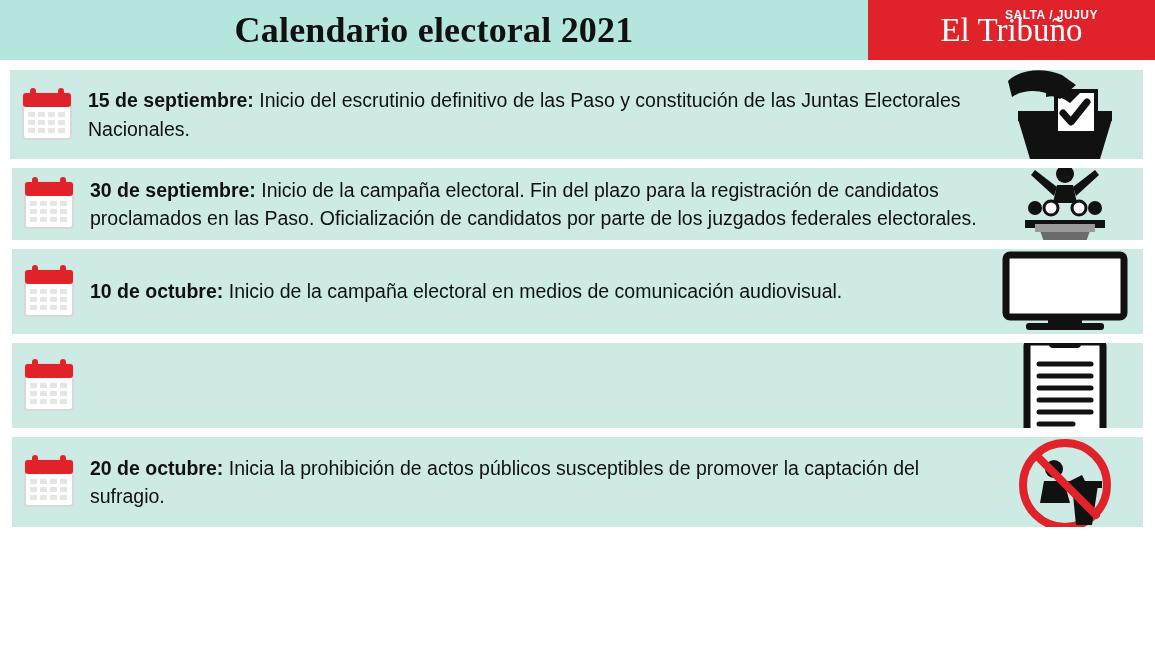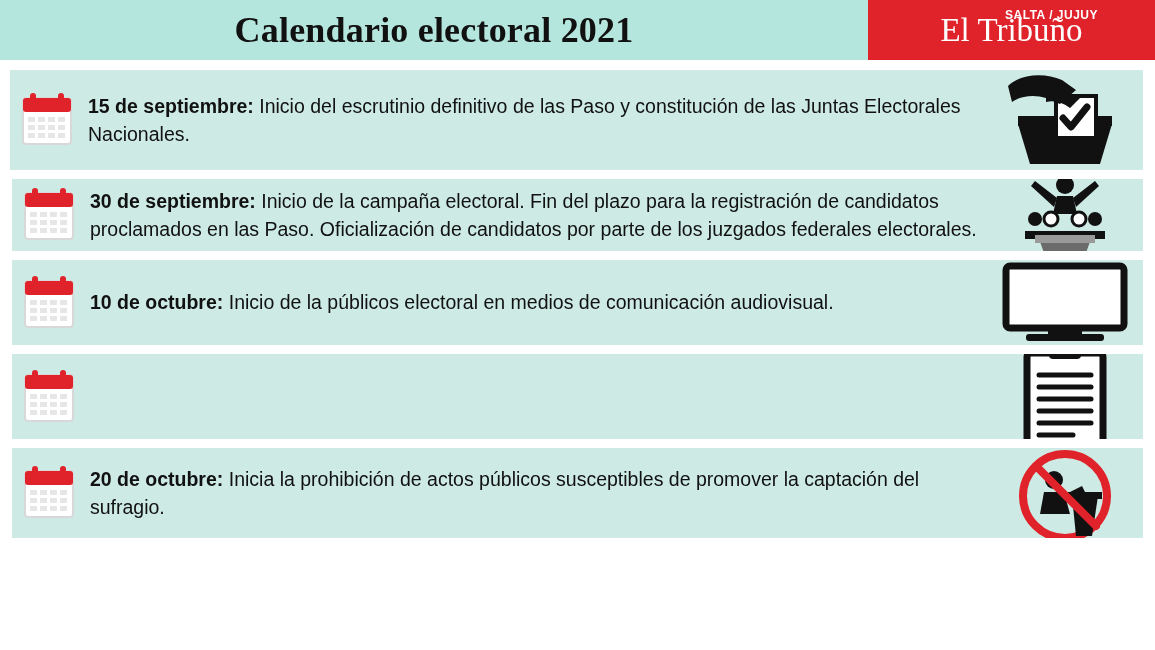--- a/index.html
+++ b/index.html
@@ -80,21 +80,21 @@
     padding: 0;
   }
   .row {
     position: relative;
     background: #cdeae4;
     margin: 0 12px 9px 12px;
     display: flex;
     align-items: center;
     overflow: hidden;
   }
-  .row.r1 { height: 100px; margin-top: 10px; margin-left: 10px; }
+  .row.r1 { height: 89px; margin-top: 10px; margin-left: 10px; }
   .row.r2 { height: 72px; }
   .row.r3 { height: 85px; }
   .row.r4 { height: 85px; }
   .row.r5 { height: 90px; }
 
   .cal-icon {
     flex: 0 0 54px;
     margin-left: 10px;
     margin-right: 14px;
   }
@@ -250,21 +250,21 @@
             <rect x="28" y="33" width="7" height="5"></rect>
               <rect x="38" y="33" width="7" height="5"></rect>
             <rect x="8" y="41" width="7" height="5"></rect>
               <rect x="18" y="41" width="7" height="5"></rect>
             <rect x="28" y="41" width="7" height="5"></rect>
               <rect x="38" y="41" width="7" height="5"></rect>
           </g>
         </svg>
       </div>
       <div class="row-text">
-        <span class="row-date">10 de octubre:</span><span class="row-desc"> Inicio de la públicos electoral en medios de comunicación audiovisual.</span>
+        <span class="row-date">10 de octubre:</span><span class="row-desc"> Inicio de la campaña electoral en medios de comunicación audiovisual.</span>
       </div>
       <div class="row-art">
         <svg width="134" height="82" viewBox="0 0 134 82" xmlns="http://www.w3.org/2000/svg">
           <rect x="8" y="4" width="118" height="62" rx="4" fill="#ffffff" stroke="#111111" stroke-width="7"></rect>
           <rect x="50" y="66" width="34" height="6" fill="#111111"></rect>
           <rect x="28" y="72" width="78" height="7" rx="3" fill="#111111"></rect>
         </svg>
       </div>
     </div>
 

